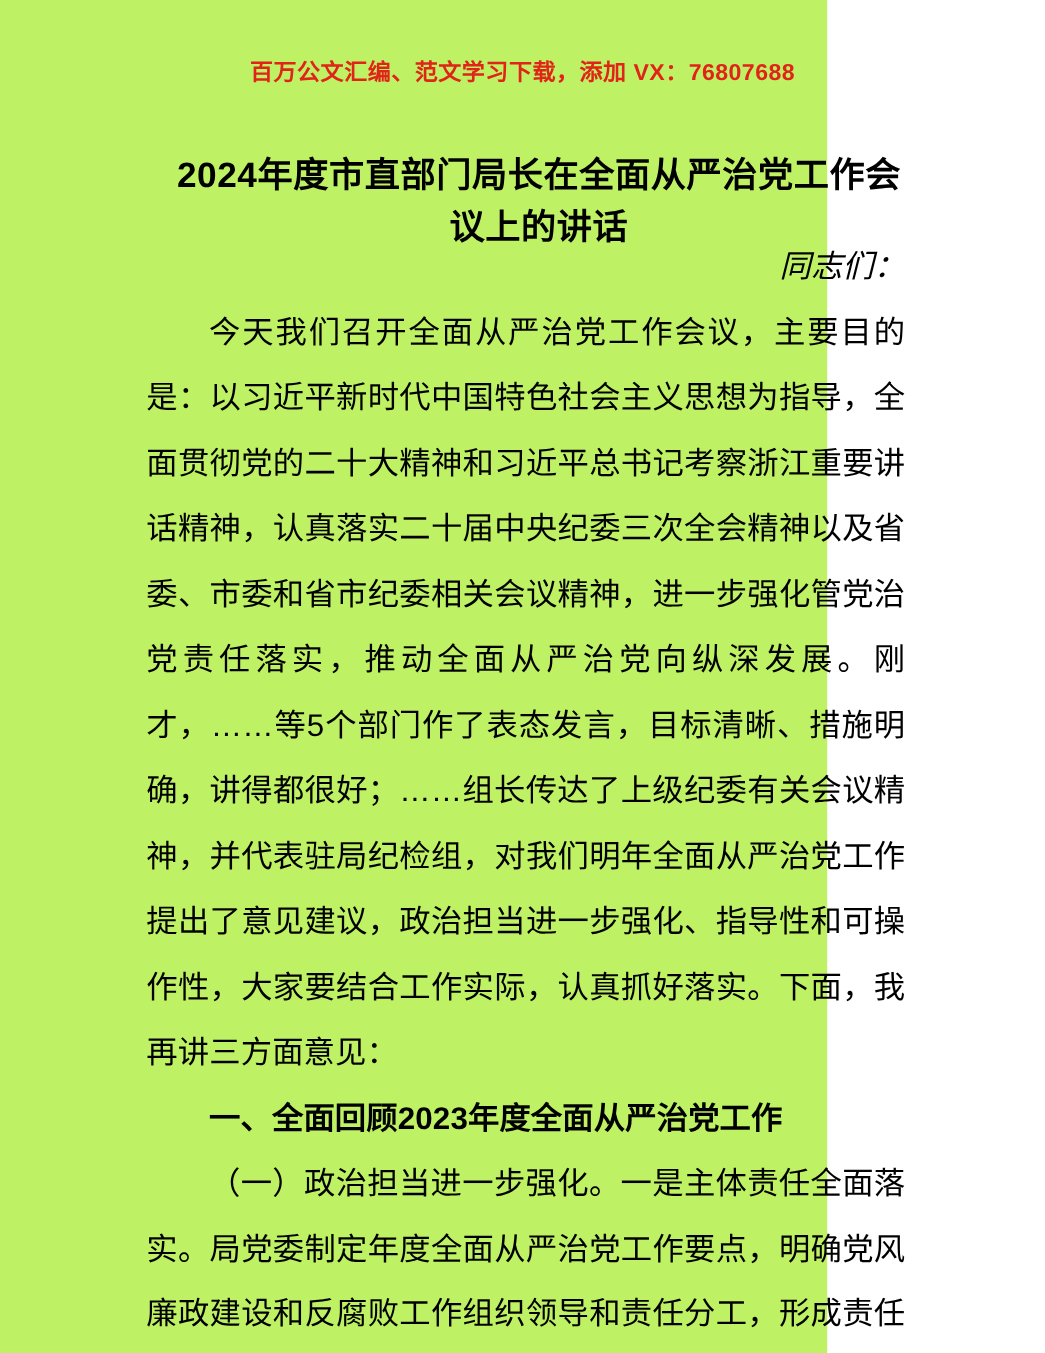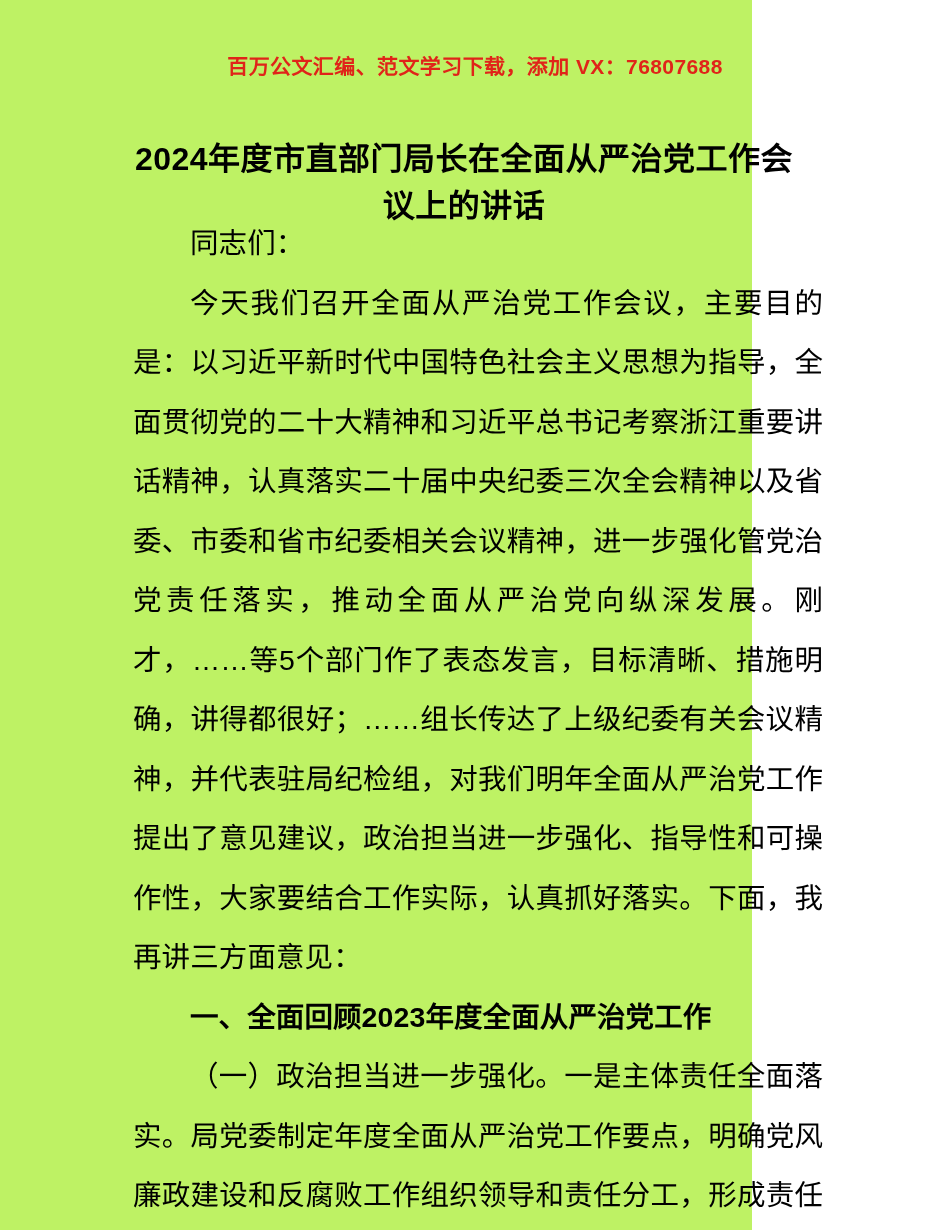--- a/index.html
+++ b/index.html
@@ -34,21 +34,21 @@
     line-height: 30px;
     font-weight: 700;
     letter-spacing: 0.4px;
     white-space: nowrap;
   }
 
   
   .doc-title {
     position: absolute;
     top: 115px;
-    left: 119px;
+    left: 145px;
     width: 690px;
     text-align: center;
     font-size: 32px;
     line-height: 47px;
     font-weight: 600;
     color: #000000;
     letter-spacing: 0.5px;
   }
 
   
@@ -65,21 +65,22 @@
     line-height: 59.5px;
     color: #000000;
     text-align: justify;
     text-justify: inter-ideograph;
     text-indent: 2em;
     letter-spacing: 0.1px;
     font-weight: 500;
   }
 
   .para.salutation {
-    text-align: left;
+    text-align: right;
+    font-style: italic;
   }
 
   .para.heading {
     text-align: left;
     font-weight: 600;
   }
 
   
   .para + .para {
     margin-top: 0;

